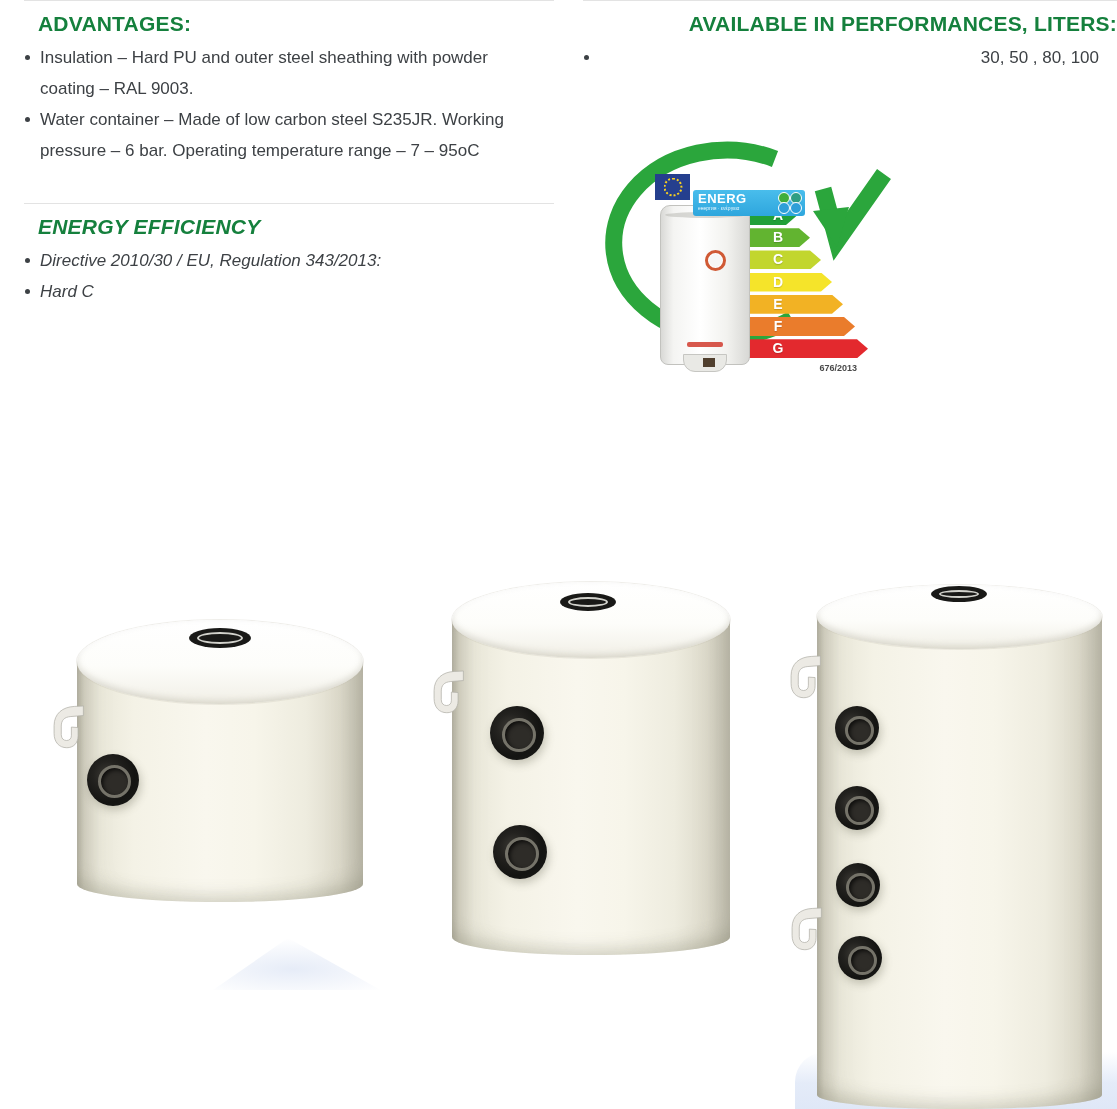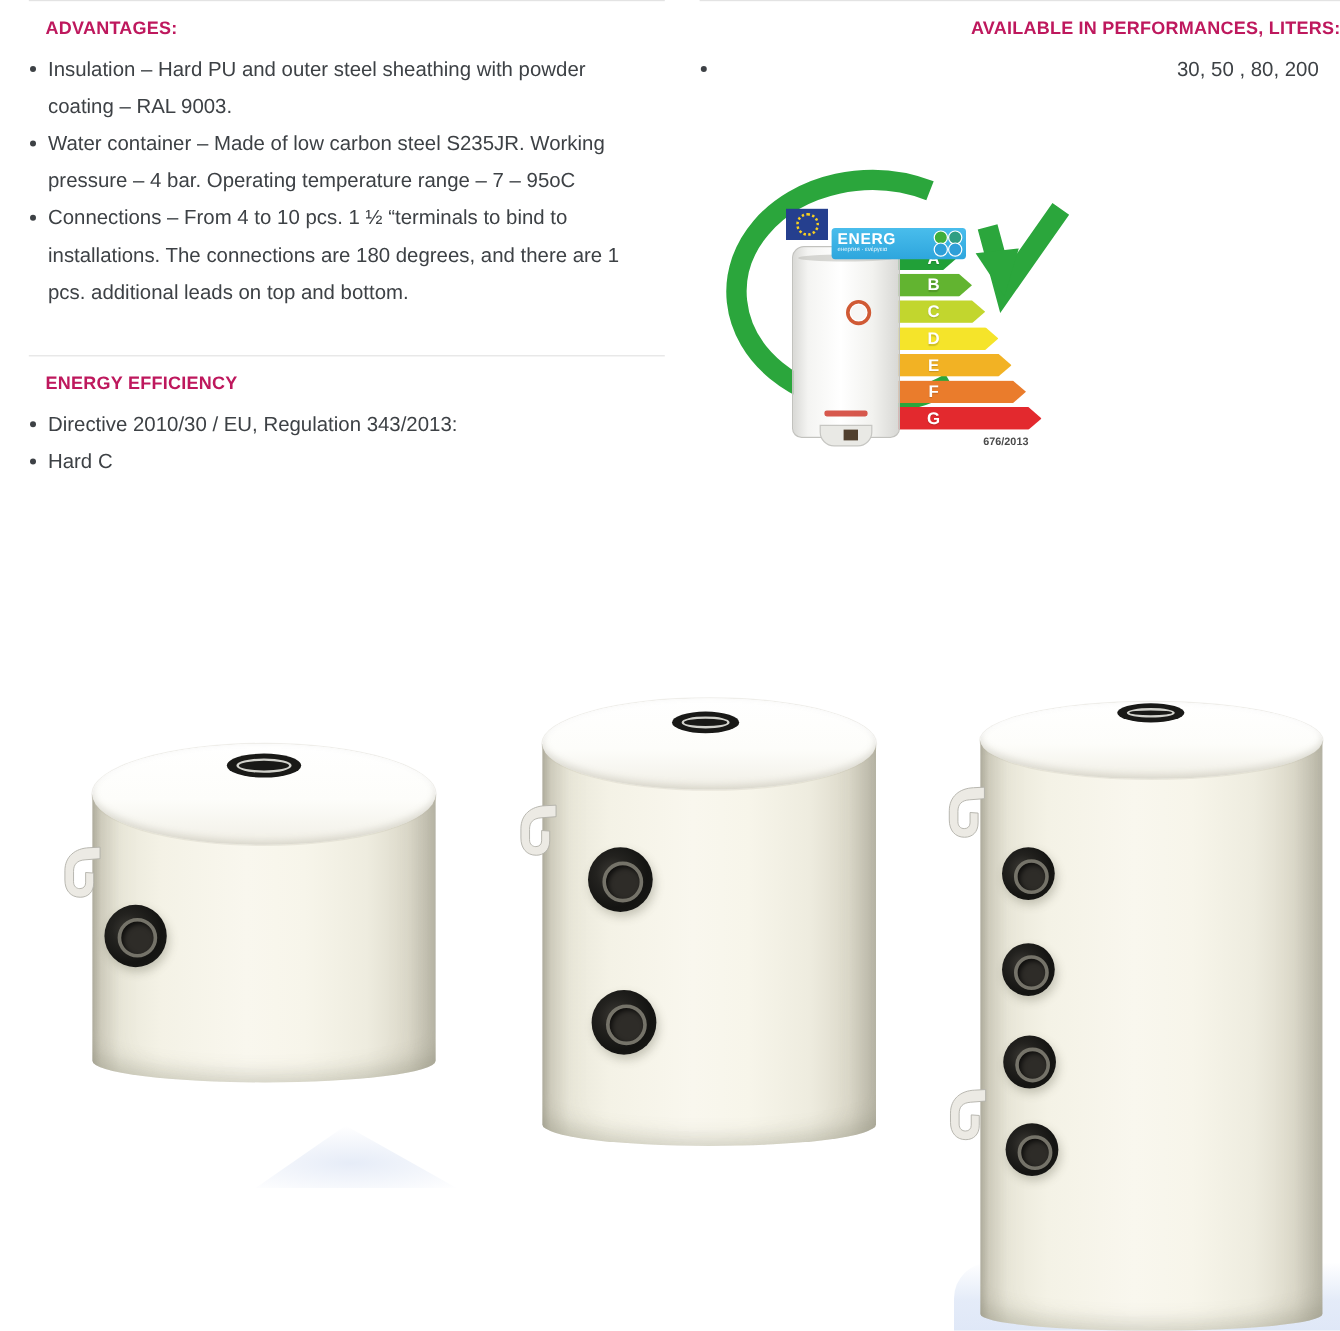--- a/index.html
+++ b/index.html
@@ -6,24 +6,24 @@
   body{
     width:1117px;height:1109px;overflow:hidden;position:relative;
     background:#ffffff;color:#3d4145;
     font-family:"Liberation Sans",sans-serif;
   }
   
   .col{position:absolute;top:0;}
   .col-left{left:24px;width:530px;}
   .col-right{left:583px;width:534px;text-align:right;}
   section{border-top:1px solid #e3e3e3;}
-  .sec2{margin-top:37px;}
+  .sec2{margin-top:37px;font-style:italic;}
   .sec-title{
-    margin:11px 0 6px 14px;font-size:15px;font-weight:bold;
-    color:#be185d;letter-spacing:.2px;line-height:24px;
+    margin:11px 0 6px 14px;font-size:21px;font-weight:bold;
+    color:#15803d;letter-spacing:.2px;line-height:24px;
   }
   .blist{list-style:none;margin:6px 0 0 0;padding:0 18px 0 16px;font-size:17px;line-height:31px;}
   .blist li{position:relative;}
   .blist li::before{
     content:'';position:absolute;left:-15px;top:13px;width:5px;height:5px;
     border-radius:50%;background:#3d4145;
   }
   
   .energy-label{position:absolute;left:597px;top:115px;width:298px;height:270px;background:#fff;}
   .swoosh{position:absolute;left:0;top:0;z-index:1;}
@@ -83,38 +83,37 @@
 </head>
 <body>
 
 <div class="page">
 
   <div class="col col-left">
     <section>
       <h2 class="sec-title">ADVANTAGES:</h2>
       <ul class="blist">
           <li>Insulation – Hard PU and outer steel sheathing with powder coating – RAL 9003.</li>
-          <li>Water container – Made of low carbon steel S235JR. Working pressure – 4 bar. Operating temperature range – 7 – 95oC</li>
-          <li>Connections – From 4 to 10 pcs. 1 ½ “terminals to bind to installations. The connections are 180 degrees, and there are 1 pcs. additional leads on top and bottom.</li>
+          <li>Water container – Made of low carbon steel S235JR. Working pressure – 6 bar. Operating temperature range – 7 – 95oC</li>
         </ul>
     </section>
     <section class="sec2">
       <h2 class="sec-title">ENERGY EFFICIENCY</h2>
       <ul class="blist">
           <li>Directive 2010/30 / EU, Regulation 343/2013:</li>
           <li>Hard C</li>
         </ul>
     </section>
   </div>
 
   <div class="col col-right">
     <section>
       <h2 class="sec-title">AVAILABLE IN PERFORMANCES, LITERS:</h2>
       <ul class="blist">
-          <li>30, 50 , 80, 200</li>
+          <li>30, 50 , 80, 100</li>
         </ul>
     </section>
   </div>
 
   <div class="energy-label">
     <svg class="swoosh" width="298" height="270" viewBox="0 0 298 270">
       <path d="M178 44 A 113 93 0 1 0 195 204" fill="none" stroke="#2ba63c" stroke-width="17"></path>
       <path d="M226 74 L240 126 L287 59" fill="none" stroke="#2ba63c" stroke-width="17"></path>
       <path d="M216 96 L252 92 L240 132 Z" fill="#2ba63c"></path>
     </svg>

